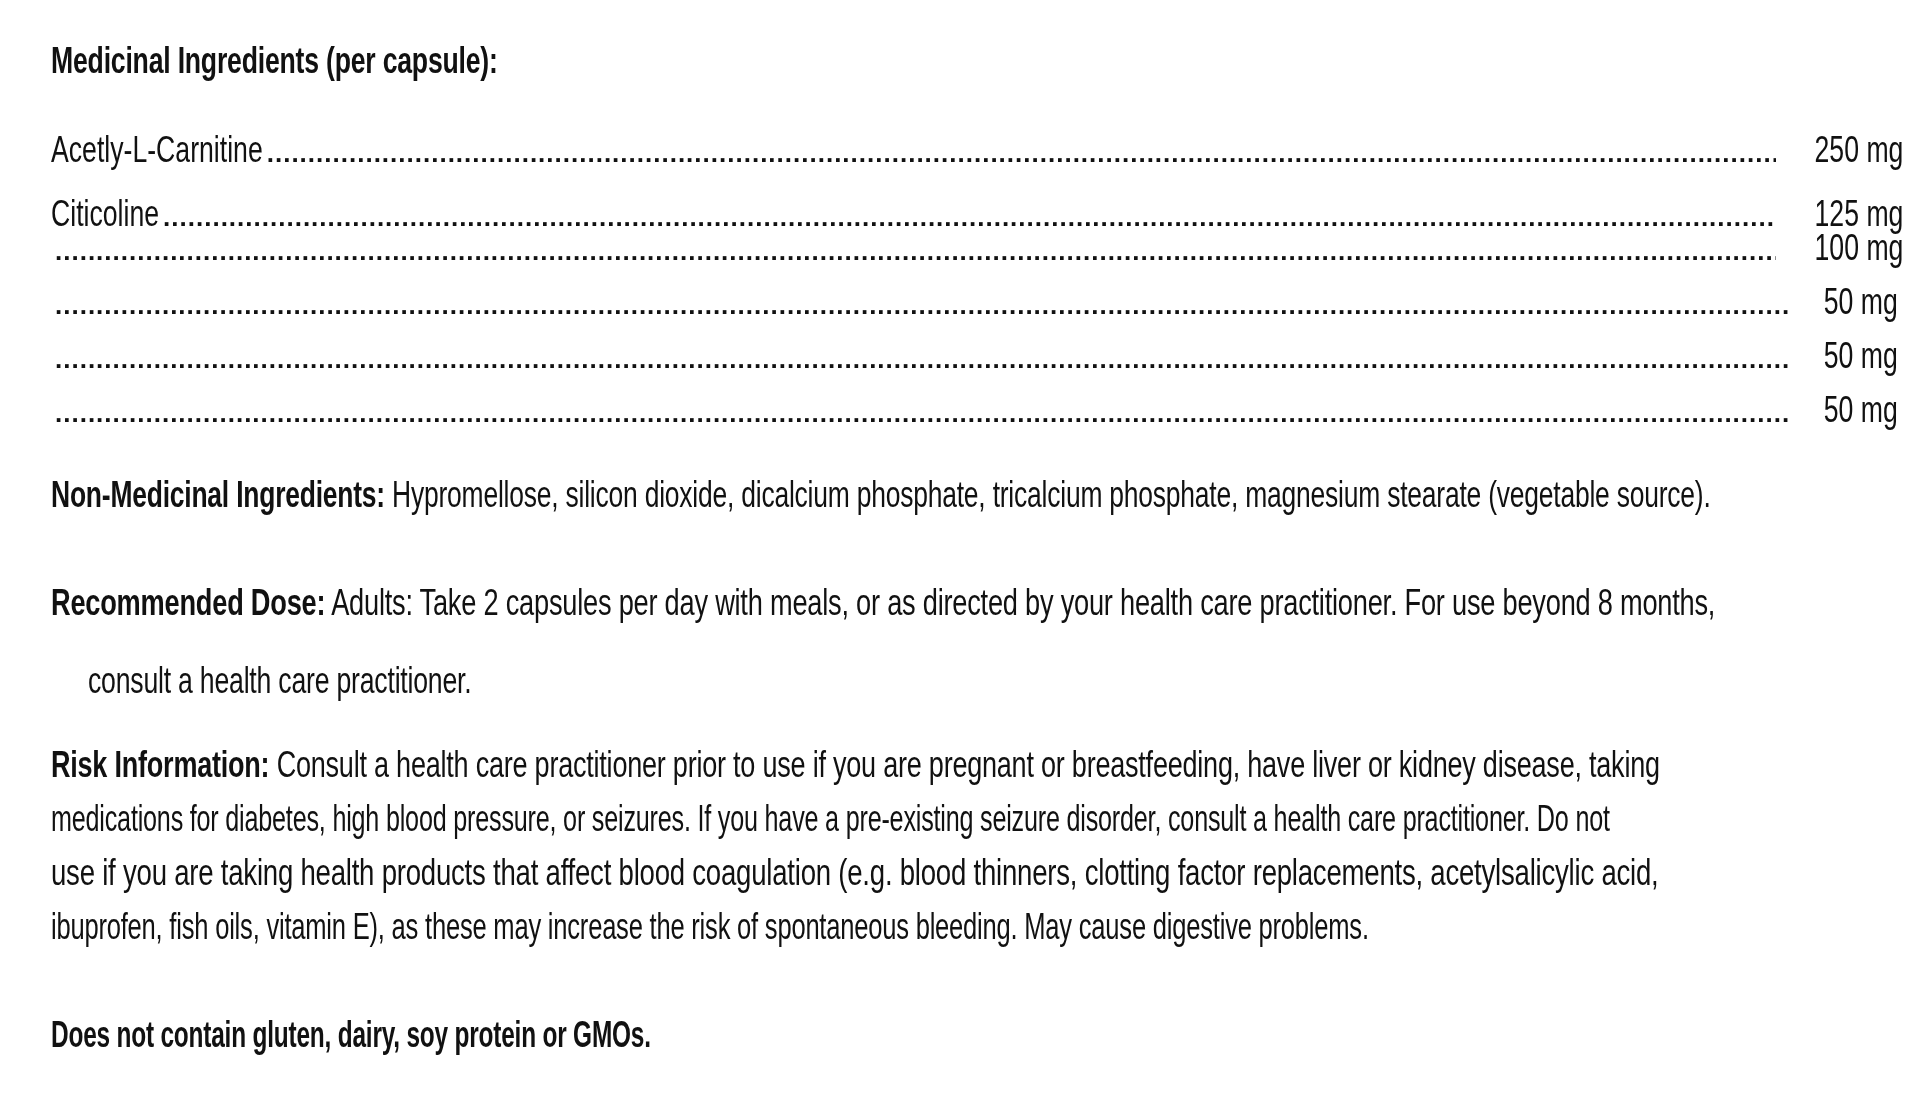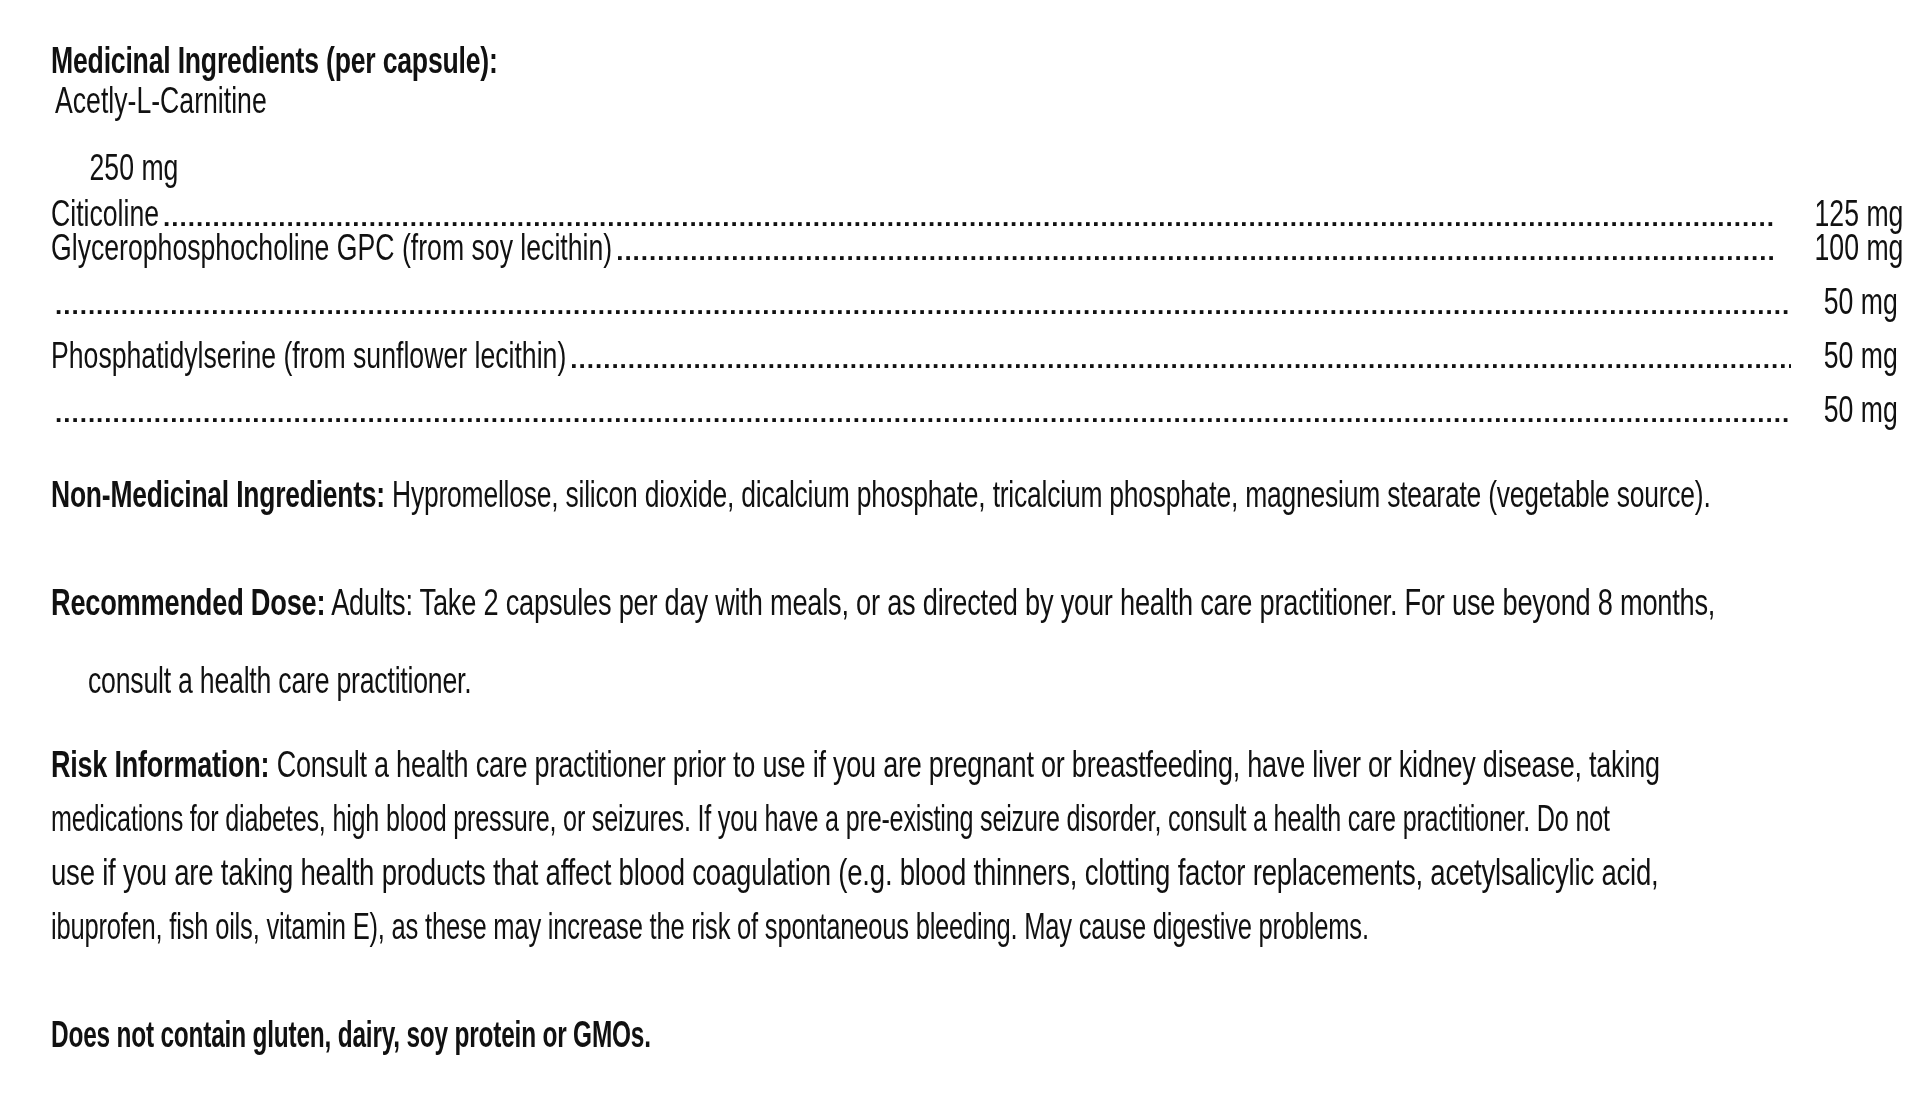--- a/index.html
+++ b/index.html
@@ -17,41 +17,39 @@
 </head>
 <body>
 
 <div class="page">
 
   <div class="line" style="top:40px;">
     <span class="cond b">Medicinal Ingredients (per capsule):</span>
   </div>
 
   <div id="rows">
-      <div class="row" style="top: 80px; flex-direction: column;">
+      <div class="row" style="top: 104px;">
         <span class="name" style="width: 211.725px;"><span class="narrow"><span>Acetly-L-Carnitine</span><i></i><span></span></span></span>
         <span class="dots">................................................................................................................................................................................................................................................................................................................................................................................................</span>
         <span class="amt" style="width: 88.8638px; display: inline-block; text-align: right;"><span class="narrow" style="transform-origin: 100% 50%;">250 mg</span></span>
       </div>
       <div class="row" style="top: 148px;">
         <span class="name" style="width: 108.09px; margin-top: 45px;"><span class="narrow"><span>Citicoline</span><i></i><span></span></span></span>
         <span class="dots">................................................................................................................................................................................................................................................................................................................................................................................................</span>
         <span class="amt" style="width: 88.8638px; display: inline-block; text-align: right;"><span class="narrow" style="transform-origin: 100% 50%;">125 mg</span></span>
       </div>
       <div class="row" style="top: 202px;">
-        <span class="name" style="width: 561.161px;"><span class="narrow"><span>Glycerophosphocholine GPC (from soy lecithin)</span><i></i><span></span></span></span>
         <span class="dots">................................................................................................................................................................................................................................................................................................................................................................................................</span>
         <span class="amt" style="width: 88.8638px; display: inline-block; text-align: right;"><span class="narrow" style="transform-origin: 100% 50%;">100 mg</span></span>
       </div>
       <div class="row" style="top: 256px;">
         <span class="dots">................................................................................................................................................................................................................................................................................................................................................................................................</span>
         <span class="amt" style="width: 74.0475px; display: inline-block; text-align: right;"><span class="narrow" style="transform-origin: 100% 50%;">50 mg</span></span>
       </div>
       <div class="row" style="top: 310px;">
-        <span class="name" style="width: 515.273px;"><span class="narrow"><span>Phosphatidylserine (from sunflower lecithin)</span><i></i><span></span></span></span>
         <span class="dots">................................................................................................................................................................................................................................................................................................................................................................................................</span>
         <span class="amt" style="width: 74.0475px; display: inline-block; text-align: right;"><span class="narrow" style="transform-origin: 100% 50%;">50 mg</span></span>
       </div>
       <div class="row" style="top: 364px;">
         <span class="dots">................................................................................................................................................................................................................................................................................................................................................................................................</span>
         <span class="amt" style="width: 74.0475px; display: inline-block; text-align: right;"><span class="narrow" style="transform-origin: 100% 50%;">50 mg</span></span>
       </div>
     </div>
 
   <div class="line" style="top:474px;">

